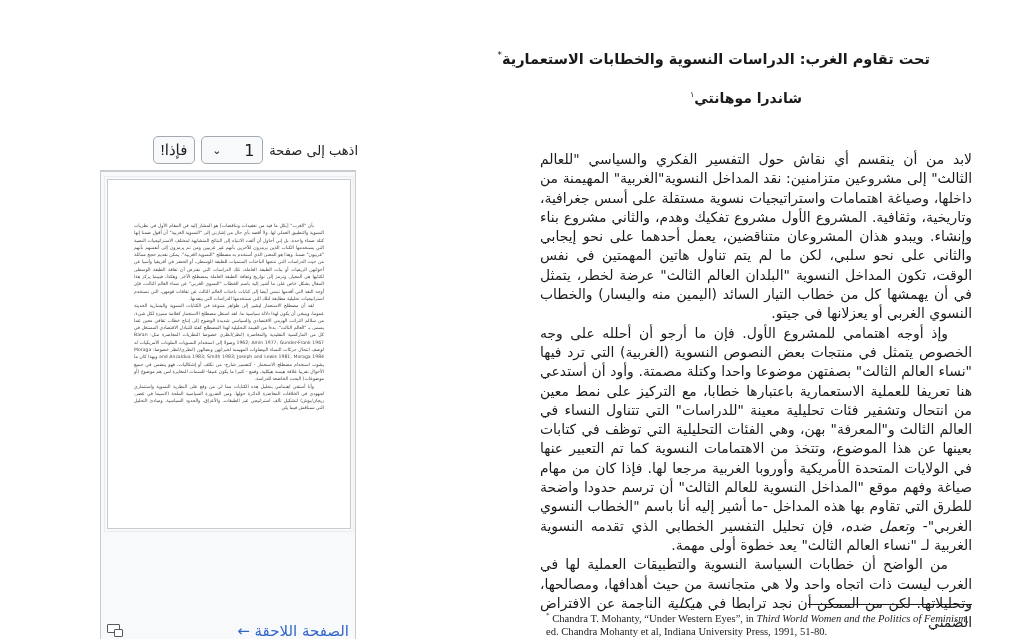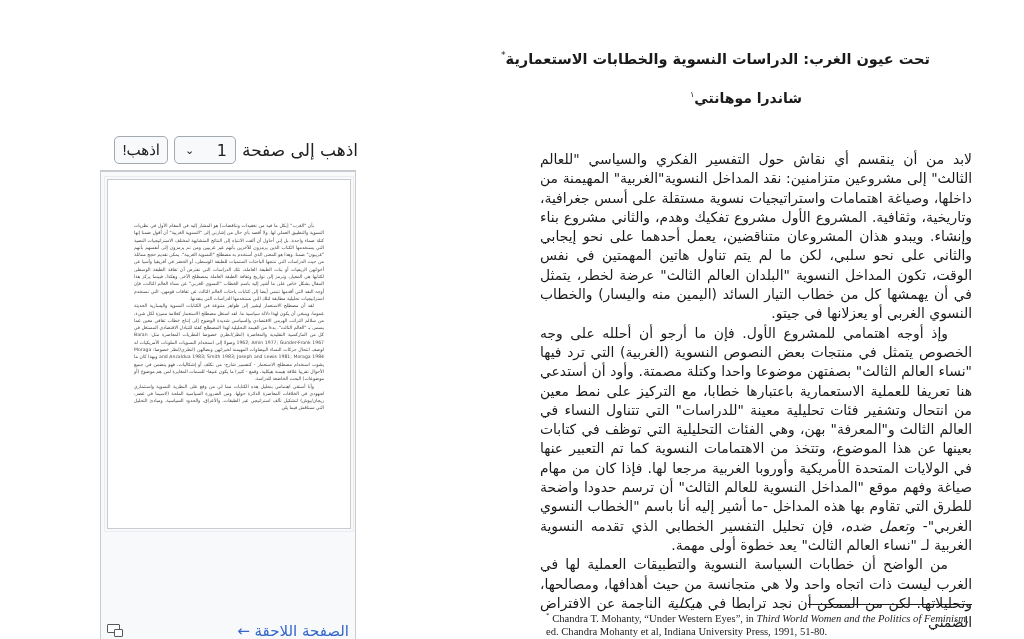--- a/index.html
+++ b/index.html
@@ -4,21 +4,21 @@
 <style>
   * { box-sizing: border-box; margin: 0; padding: 0; }
   html, body { width: 1024px; height: 639px; background: #ffffff; overflow: hidden; }
   body { position: relative; font-family: "DejaVu Sans", sans-serif; color: #202122; }
 
   
   .goto-bar {
     position: absolute; left: 100px; top: 134px; width: 258px; height: 32px;
     display: flex; flex-direction: row-reverse; align-items: center; gap: 6px; direction: ltr;
   }
-  .goto-label { font-size: 17px; color: #202122; white-space: nowrap; direction: rtl; }
+  .goto-label { font-size: 13px; color: #202122; white-space: nowrap; direction: rtl; }
   .page-select {
     width: 62px; height: 28px; border: 1px solid #a2a9b1; border-radius: 5px; background: #f8f9fa;
     display: flex; align-items: center; justify-content: space-between; padding: 0 8px 0 10px;
     font-size: 16px; color: #202122;
   }
   .page-select .chev { font-size: 11px; color: #202122; }
   .go-button {
     height: 28px; padding: 0 7px; border: 1px solid #a2a9b1; border-radius: 5px; background: #f8f9fa;
     font-size: 15px; color: #202122; display: flex; align-items: center; direction: rtl;
   }
@@ -79,21 +79,21 @@
 </style>
 </head>
 <body>
 
 <div class="goto-bar">
   <span class="goto-label">اذهب إلى صفحة</span>
   <div class="page-select">
     <span class="chev">⌄</span>
     <span>1</span>
   </div>
-  <button class="go-button">اذهب!</button>
+  <button class="go-button">فإذا!</button>
 </div>
 
 <div class="thumb-panel">
   <div class="thumb-page">
     <div class="thumb-text">
       <p>بأن "الغرب" [بكل ما فيه من تعقيدات وتناقضات] هو المشار إليه في المقام الأول في نظريات النسوية والتطبيق العملي لها. ولا أقصد بأي حال من إشارتي إلى "النسوية الغربية" أن أقول ضمنا إنها كتلة صماء واحدة، بل إني أحاول أن ألفت الانتباه إلى النتائج المتشابهة لمختلف الاستراتيجيات النصية التي يستخدمها الكتاب الذين يرمزون للآخرين بأنهم غير غربيين ومن ثم يرمزون إلى أنفسهم بأنهم "غربيون" ضمنا. وهذا هو المعنى الذي أستخدم به مصطلح "النسوية الغربية". يمكن تقديم حجج مماثلة من حيث الدراسات التي تنتجها الباحثات المنتميات للطبقة الوسطى، أو الحضر في أفريقيا وآسيا عن أخواتهن الريفيات أو بنات الطبقة العاملة، تلك الدراسات التي تفترض أن ثقافة الطبقة الوسطى لكتابها هي المعيار، وترمز إلى تواريخ وثقافة الطبقة العاملة بمصطلح الآخر. وهكذا، فبينما يركز هذا المقال بشكل خاص على ما أشير إليه باسم الخطاب "النسوي الغربي" عن نساء العالم الثالث، فإن أوجه النقد التي أقدمها تنتمي أيضا إلى كتابات باحثات العالم الثالث عن ثقافات قومهن، التي تستخدم استراتيجيات تحليلية مطابقة لتلك التي تستخدمها الدراسات التي ينقدنها.</p>
       <p>
         <span>لقد أن مصطلح الاستعمار ليشير إلى ظواهر متنوعة في الكتابات النسوية واليسارية الحديثة عموما، وينبغي أن يكون لهذا دلالة سياسية ما. لقد استغل مصطلح الاستعمار كعلامة مميزة لكل شيء، من سلالم التراتب الهرمي الاقتصادي والسياسي شديدة الوضوح إلى إنتاج خطاب ثقافي معين عما يسمى بـ "العالم الثالث". بدءا من القيمة التحليلية لهذا المصطلح كفئة للتبادل الاقتصادي المستغل في كل من الماركسية التقليدية والمعاصرة (انظر/انظري خصوصا النظريات المعاصرة مثل:</span>
         <span class="latin">Baran 1962; Amin 1977; Gunder-Frank 1967</span>
         <span>وصولا إلى استخدام النسويات الملونات الأمريكيات له لوصف انتحال حركات النساء البيضاوات المهيمنة لخبراتهن ونضالهن (انظري/انظر خصوصا:</span>
@@ -107,21 +107,21 @@
     <div class="resize-icon">
       <span class="a"></span>
         <span class="b"></span>
     </div>
     <a class="next-link">الصفحة اللاحقة ←</a>
   </div>
 </div>
 
 <div class="doc">
   <div class="doc-title">
-    <span>تحت عيون الغرب: الدراسات النسوية والخطابات الاستعمارية</span><sup>*</sup>
+    <span>تحت تقاوم الغرب: الدراسات النسوية والخطابات الاستعمارية</span><sup>*</sup>
   </div>
   <div class="doc-author">
     <span>شاندرا موهانتي</span><sup>١</sup>
   </div>
 
   <div class="doc-body">
     <p>لابد من أن ينقسم أي نقاش حول التفسير الفكري والسياسي "للعالم الثالث" إلى مشروعين متزامنين: نقد المداخل النسوية"الغربية" المهيمنة من داخلها، وصياغة اهتمامات واستراتيجيات نسوية مستقلة على أسس جغرافية، وتاريخية، وثقافية. المشروع الأول مشروع تفكيك وهدم، والثاني مشروع بناء وإنشاء. ويبدو هذان المشروعان متناقضين، يعمل أحدهما على نحو إيجابي والثاني على نحو سلبي، لكن ما لم يتم تناول هاتين المهمتين في نفس الوقت، تكون المداخل النسوية "البلدان العالم الثالث" عرضة لخطر، يتمثل في أن يهمشها كل من خطاب التيار السائد (اليمين منه واليسار) والخطاب النسوي الغربي أو يعزلانها في جيتو.</p>
     <p class="indent"><span>وإذ أوجه اهتمامي للمشروع الأول. فإن ما أرجو أن أحلله على وجه الخصوص يتمثل في منتجات بعض النصوص النسوية (الغربية) التي ترد فيها "نساء العالم الثالث" بصفتهن موضوعا واحدا وكتلة مصمتة. وأود أن أستدعي هنا تعريفا للعملية الاستعمارية باعتبارها خطابا، مع التركيز على نمط معين من انتحال وتشفير فئات تحليلية معينة "للدراسات" التي تتناول النساء في العالم الثالث و"المعرفة" بهن، وهي الفئات التحليلية التي توظف في كتابات بعينها عن هذا الموضوع، وتتخذ من الاهتمامات النسوية كما تم التعبير عنها في الولايات المتحدة الأمريكية وأوروبا الغربية مرجعا لها. فإذا كان من مهام صياغة وفهم موقع "المداخل النسوية للعالم الثالث" أن ترسم حدودا واضحة للطرق التي تقاوم بها هذه المداخل -ما أشير إليه أنا باسم "الخطاب النسوي الغربي"- </span><em>وتعمل ضده</em><span>، فإن تحليل التفسير الخطابي الذي تقدمه النسوية الغربية لـ "نساء العالم الثالث" يعد خطوة أولى مهمة.</span></p>
     <p class="indent"><span>من الواضح أن خطابات السياسة النسوية والتطبيقات العملية لها في الغرب ليست ذات اتجاه واحد ولا هي متجانسة من حيث أهدافها، ومصالحها، وتحليلاتها. لكن من الممكن أن نجد ترابطا في </span><em>هيكلية</em><span> الناجمة عن الافتراض الضمني</span></p>
   </div>

